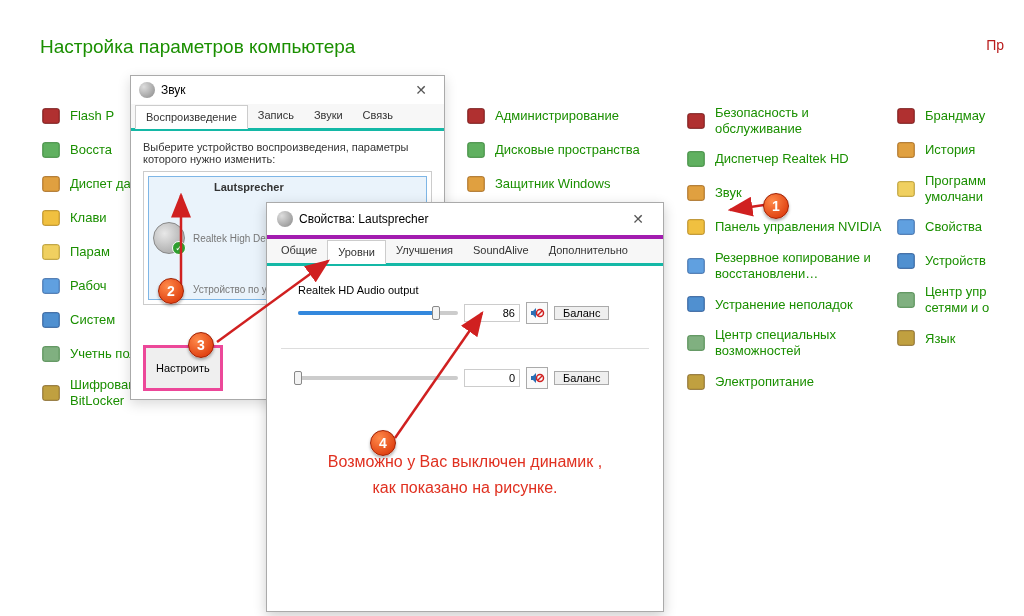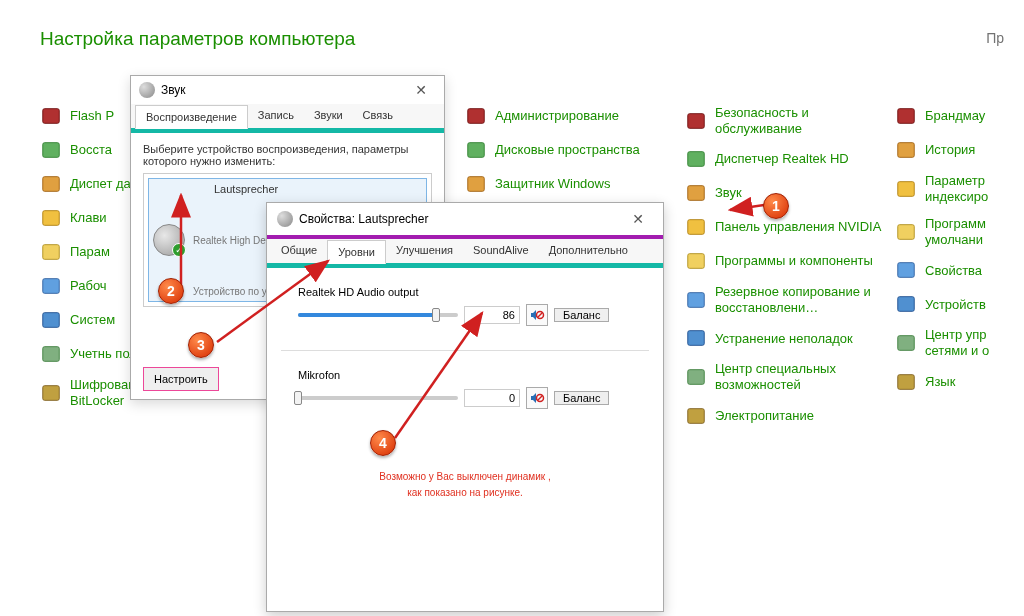--- a/index.html
+++ b/index.html
@@ -1,66 +1,66 @@
 <!DOCTYPE html>
 <html><head>
 <meta charset="utf-8">
 <style>
 * { box-sizing: border-box; margin: 0; padding: 0; font-family: "Segoe UI", Tahoma, sans-serif; }
 body { background: #fff; width: 1024px; height: 616px; position: relative; overflow: hidden; }
 
-.header { padding: 28px 40px 10px; color: #1a8f00; font-size: 19px; }
-.header-right { position: absolute; right: 20px; top: 30px; color: #737373; font-size: 14px; }
+.header { padding: 36px 40px 10px; color: #1a8f00; font-size: 19px; }
+.header-right { position: absolute; right: 20px; top: 37px; color: #b91c1c; font-size: 14px; }
 
 .panel-grid { position: absolute; top: 105px; left: 40px; right: 0; display: flex; flex-wrap: wrap; }
 .panel-col { display: flex; flex-direction: column; }
 .col1 { width: 200px; }
 .col2 { width: 220px; margin-left: 225px; }
 .col3 { width: 210px; margin-left: 0px; }
 .col4 { width: 120px; margin-left: 0px; }
 
 .cp-item { display: flex; align-items: center; margin-bottom: 12px; color: #1a8f00; font-size: 13px; cursor: pointer; line-height: 1.2; }
 .cp-icon { width: 22px; height: 22px; margin-right: 8px; flex-shrink: 0; display: inline-flex; align-items: center; justify-content: center; }
 .cp-icon svg { width: 22px; height: 22px; }
 
 
 .dlg-sound { position: absolute; left: 130px; top: 75px; width: 315px; height: 325px; background: #fff; border: 1px solid #aaa; box-shadow: 0 4px 12px rgba(0,0,0,0.15); }
 .dlg-title { display: flex; align-items: center; padding: 6px 8px; font-size: 12px; }
 .dlg-title .sp-ic { width: 16px; height: 16px; margin-right: 6px; background: radial-gradient(circle at 30% 30%, #ddd, #888); border-radius: 50%; }
 .dlg-close { margin-left: auto; width: 30px; text-align: center; color: #555; cursor: pointer; font-size: 14px; }
-.tab-row { display: flex; background: #f7f7f7; font-size: 11px; border-bottom: 5px solid #14b8a6; padding: 0 4px; }
+.tab-row { display: flex; background: #f7f7f7; font-size: 11px; border-bottom: 3px solid #14b8a6; padding: 0 4px; }
 .tab { padding: 5px 10px; cursor: pointer; color: #333; }
 .tab.active { background: #fff; border: 1px solid #ccc; border-bottom: 1px solid #fff; position: relative; top: 1px; }
 .dlg-body { padding: 10px 12px; font-size: 11px; color: #333; }
 .dev-list { border: 1px solid #ccc; margin-top: 6px; padding: 4px; background: #fff; }
 .dev-item { display: flex; align-items: center; padding: 4px; background: #eaf3fb; border: 1px solid #7eb6e6; }
 .dev-icon { width: 32px; height: 32px; margin-right: 8px; background: radial-gradient(circle at 35% 35%, #e8e8e8, #9a9a9a); border-radius: 50%; position: relative; border: 1px solid #888; }
 .dev-check { position: absolute; bottom: -2px; right: -2px; width: 14px; height: 14px; background: #2e9e2e; border-radius: 50%; border: 1px solid #fff; display: flex; align-items: center; justify-content: center; color: #fff; font-size: 9px; }
 .dev-texts { font-size: 11px; }
-.dev-name { font-weight: normal; padding-left: 21px; }
+.dev-name { font-weight: bold; padding-left: 21px; }
 .dev-sub { color: #777; font-size: 10px; margin-top: 40px; }
 .dev-meter { margin-left: auto; width: 28px; height: 34px; display: flex; flex-direction: column; justify-content: space-around; padding: 2px; }
 .dev-meter div { height: 2px; background: #6bb; }
 .dlg-foot { position: absolute; bottom: 8px; left: 12px; }
-.btn { background: #efefef; border: 1px solid #ec4899; font-size: 11px; padding: 5px 10px; cursor: pointer; }
+.btn { background: #efefef; border: 3px solid #ec4899; font-size: 11px; padding: 14px 10px; cursor: pointer; }
 
 
 .dlg-props { position: absolute; left: 266px; top: 202px; width: 398px; height: 410px; background: #fff; border: 1px solid #aaa; box-shadow: 0 4px 12px rgba(0,0,0,0.2); z-index: 5; }
 .dlg-props .dlg-title { background: #fff; border-bottom: 4px solid #a21caf; padding: 8px 10px; }
 .slider-group { margin: 18px 31px 24px; }
 .slider-label { font-size: 11px; margin-bottom: 6px; }
 .slider-row { display: flex; align-items: center; gap: 6px; }
 .slider-track { width: 160px; height: 4px; background: #ccc; border-radius: 2px; position: relative; }
 .slider-fill { height: 100%; background: #3388dd; border-radius: 2px; }
 .slider-thumb { position: absolute; top: -5px; width: 8px; height: 14px; background: #f3f3f3; border: 1px solid #888; border-radius: 2px; }
 .slider-val { width: 56px; text-align: right; border: 1px solid #ccc; font-size: 11px; padding: 2px 4px; background: #fff; }
 .mute-btn { width: 22px; height: 22px; border: 1px solid #aaa; display: flex; align-items: center; justify-content: center; cursor: pointer; background: #fafafa; }
 .balance-btn { font-size: 11px; padding: 0 8px; border: 1px solid #aaa; background: #efefef; cursor: pointer; }
 .divider { border-top: 1px solid #ddd; margin: 0 14px; }
-.note-text { color: #e03020; font-size: 10px; text-align: center; margin-top: 60px; padding: 0 40px; line-height: 1.6; }
+.note-text { color: #e03020; font-size: 16px; text-align: center; margin-top: 60px; padding: 0 40px; line-height: 1.6; }
 
 
 .badge { position: absolute; width: 26px; height: 26px; background: radial-gradient(circle at 35% 30%, #ff8a4a, #d62b00); border-radius: 50%; border: 1px solid #a01e00; color: #fff; font-weight: bold; display: flex; align-items: center; justify-content: center; font-size: 14px; box-shadow: 0 2px 3px rgba(0,0,0,0.3); z-index: 20; }
 .arrows { position: absolute; left: 0; top: 0; width: 1024px; height: 616px; pointer-events: none; z-index: 15; }
 
 .cursor-ic { position: absolute; left: 595px; top: 545px; font-size: 14px; color: #000; }
 </style>
 </head>
 <body>
 
@@ -197,28 +197,20 @@
         <span class="cp-icon">
           <svg viewBox="0 0 24 24">
             <rect x="3" y="4" width="18" height="16" rx="2" fill="#f0c040" stroke="#b08010" stroke-width="1"></rect>
           </svg>
         </span>
         <span>Панель управления NVIDIA</span>
       </div>
       <div class="cp-item">
         <span class="cp-icon">
           <svg viewBox="0 0 24 24">
-            <rect x="3" y="4" width="18" height="16" rx="2" fill="#f0d060" stroke="#b09020" stroke-width="1"></rect>
-          </svg>
-        </span>
-        <span>Программы и компоненты</span>
-      </div>
-      <div class="cp-item">
-        <span class="cp-icon">
-          <svg viewBox="0 0 24 24">
             <rect x="3" y="4" width="18" height="16" rx="2" fill="#60a0e0" stroke="#3060a0" stroke-width="1"></rect>
           </svg>
         </span>
         <span>Резервное копирование и восстановлени…</span>
       </div>
       <div class="cp-item">
         <span class="cp-icon">
           <svg viewBox="0 0 24 24">
             <rect x="3" y="4" width="18" height="16" rx="2" fill="#5090d0" stroke="#205090" stroke-width="1"></rect>
           </svg>
@@ -251,28 +243,20 @@
         </span>
         <span>Брандмау</span>
       </div>
       <div class="cp-item">
         <span class="cp-icon">
           <svg viewBox="0 0 24 24">
             <rect x="3" y="4" width="18" height="16" rx="2" fill="#e0a040" stroke="#a06010" stroke-width="1"></rect>
           </svg>
         </span>
         <span>История</span>
-      </div>
-      <div class="cp-item">
-        <span class="cp-icon">
-          <svg viewBox="0 0 24 24">
-            <rect x="3" y="4" width="18" height="16" rx="2" fill="#f0c040" stroke="#b08010" stroke-width="1"></rect>
-          </svg>
-        </span>
-        <span>Параметр индексиро</span>
       </div>
       <div class="cp-item">
         <span class="cp-icon">
           <svg viewBox="0 0 24 24">
             <rect x="3" y="4" width="18" height="16" rx="2" fill="#f0d060" stroke="#b09020" stroke-width="1"></rect>
           </svg>
         </span>
         <span>Программ умолчани</span>
       </div>
       <div class="cp-item">
@@ -379,21 +363,20 @@
           <line x1="8.5" y1="10.5" x2="13.5" y2="5.5" stroke="#d02020" stroke-width="1.5"></line>
         </svg>
       </div>
       <button class="balance-btn">Баланс</button>
     </div>
   </div>
 
   <div class="divider"></div>
 
   <div class="slider-group">
-    <div class="slider-label">Mikrofon</div>
     <div class="slider-row">
       <div class="slider-track">
         <div class="slider-fill" style="width:0%"></div>
         <div class="slider-thumb" style="left:-4px"></div>
       </div>
       <div class="slider-val">0</div>
       <div class="mute-btn">
         <svg width="16" height="16" viewBox="0 0 16 16">
           <path d="M2 6h2l3-3v10l-3-3H2z" fill="#2a6fb5"></path>
           <circle cx="11" cy="8" r="3.5" fill="none" stroke="#d02020" stroke-width="1.5"></circle>

